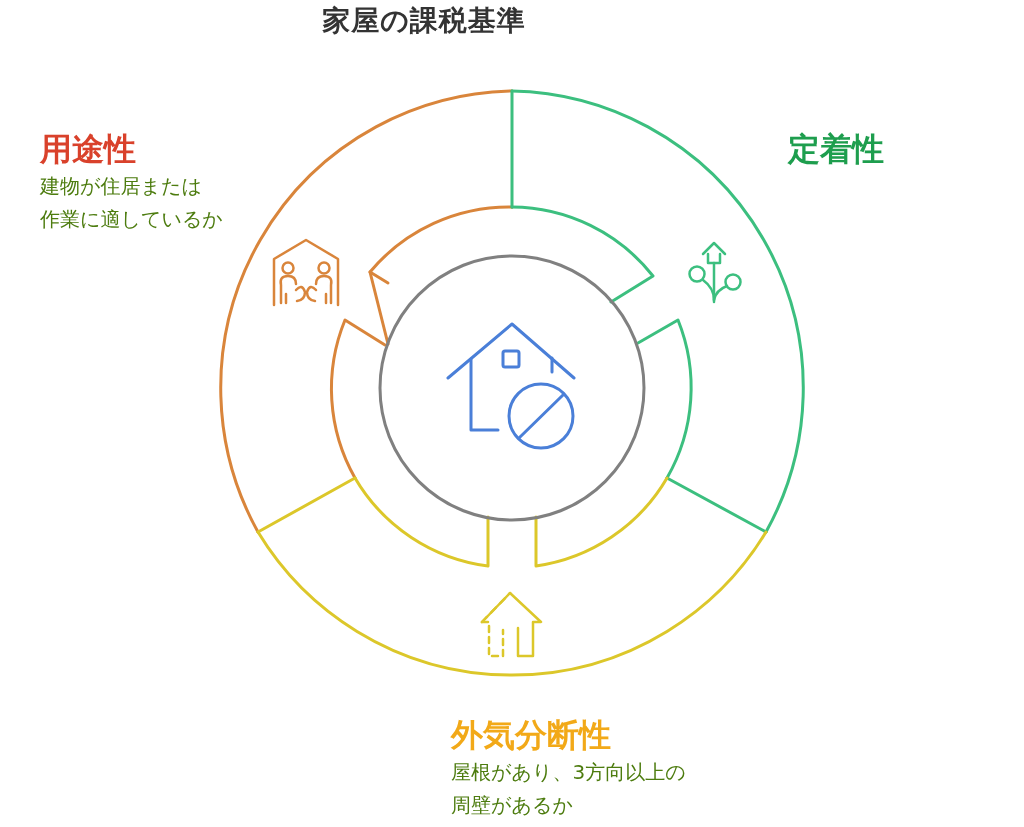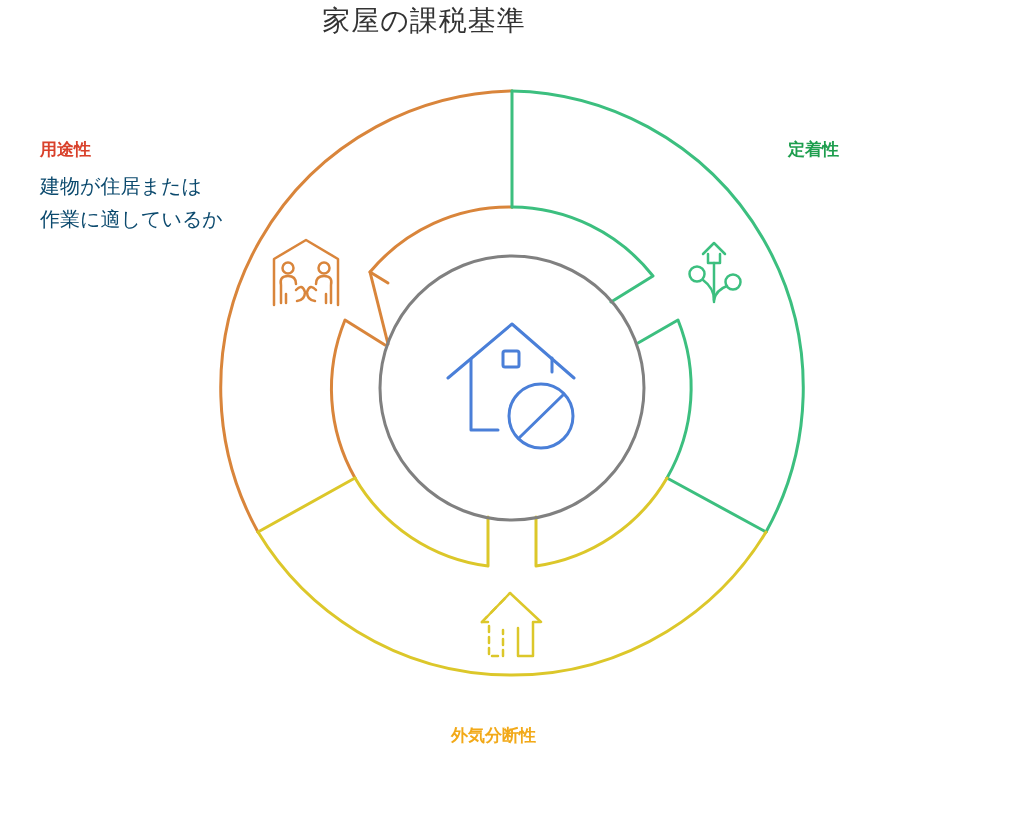--- a/index.html
+++ b/index.html
@@ -1,23 +1,23 @@
 <!DOCTYPE html>
 <html><head>
 <meta charset="utf-8">
 <style>
   html, body { margin: 0; padding: 0; background: #ffffff; }
   body { width: 1024px; height: 827px; position: relative; overflow: hidden;
          font-family: "DejaVu Sans", "Liberation Sans", sans-serif; }
   .title { position: absolute; left: 0; width: 848px; top: 2px; text-align: center;
-           font-size: 28px; font-weight: normal; color: #333333; letter-spacing: 1px; }
+           font-size: 28px; font-weight: bold; color: #333333; letter-spacing: 1px; }
   .diagram { position: absolute; left: 0; top: 0; width: 1024px; height: 827px; }
   .label { position: absolute; }
-  .label .head { font-size: 17px; font-weight: bold; line-height: 34px; margin-bottom: 4px; }
-  .label .desc { font-size: 20px; color: #0c4a6e; line-height: 33px; white-space: pre-line; }
+  .label .head { font-size: 32px; font-weight: bold; line-height: 34px; margin-bottom: 4px; }
+  .label .desc { font-size: 20px; color: #4d7c0f; line-height: 33px; white-space: pre-line; }
   .label-usage { left: 40px; top: 132px; }
   .label-fixity { left: 788px; top: 132px; text-align: right; }
   .label-enclosure { left: 443px; top: 718px; margin-left: 8px; }
 </style>
 </head>
 <body>
 
 <div class="title">家屋の課税基準</div>
 
 <svg class="diagram" viewBox="0 0 1024 827" xmlns="http://www.w3.org/2000/svg" fill="none" stroke-linecap="round" stroke-linejoin="round">
@@ -93,13 +93,15 @@
   <div class="desc">建物が住居または
 作業に適しているか</div>
 </div>
 
 <div class="label label-fixity">
   <div class="head" style="color:#1E9E4E">定着性</div>
 </div>
 
 <div class="label label-enclosure">
   <div class="head" style="color:#F2A918">外気分断性</div>
+  <div class="desc">屋根があり、3方向以上の
+周壁があるか</div>
 </div>
 
 </body></html>

